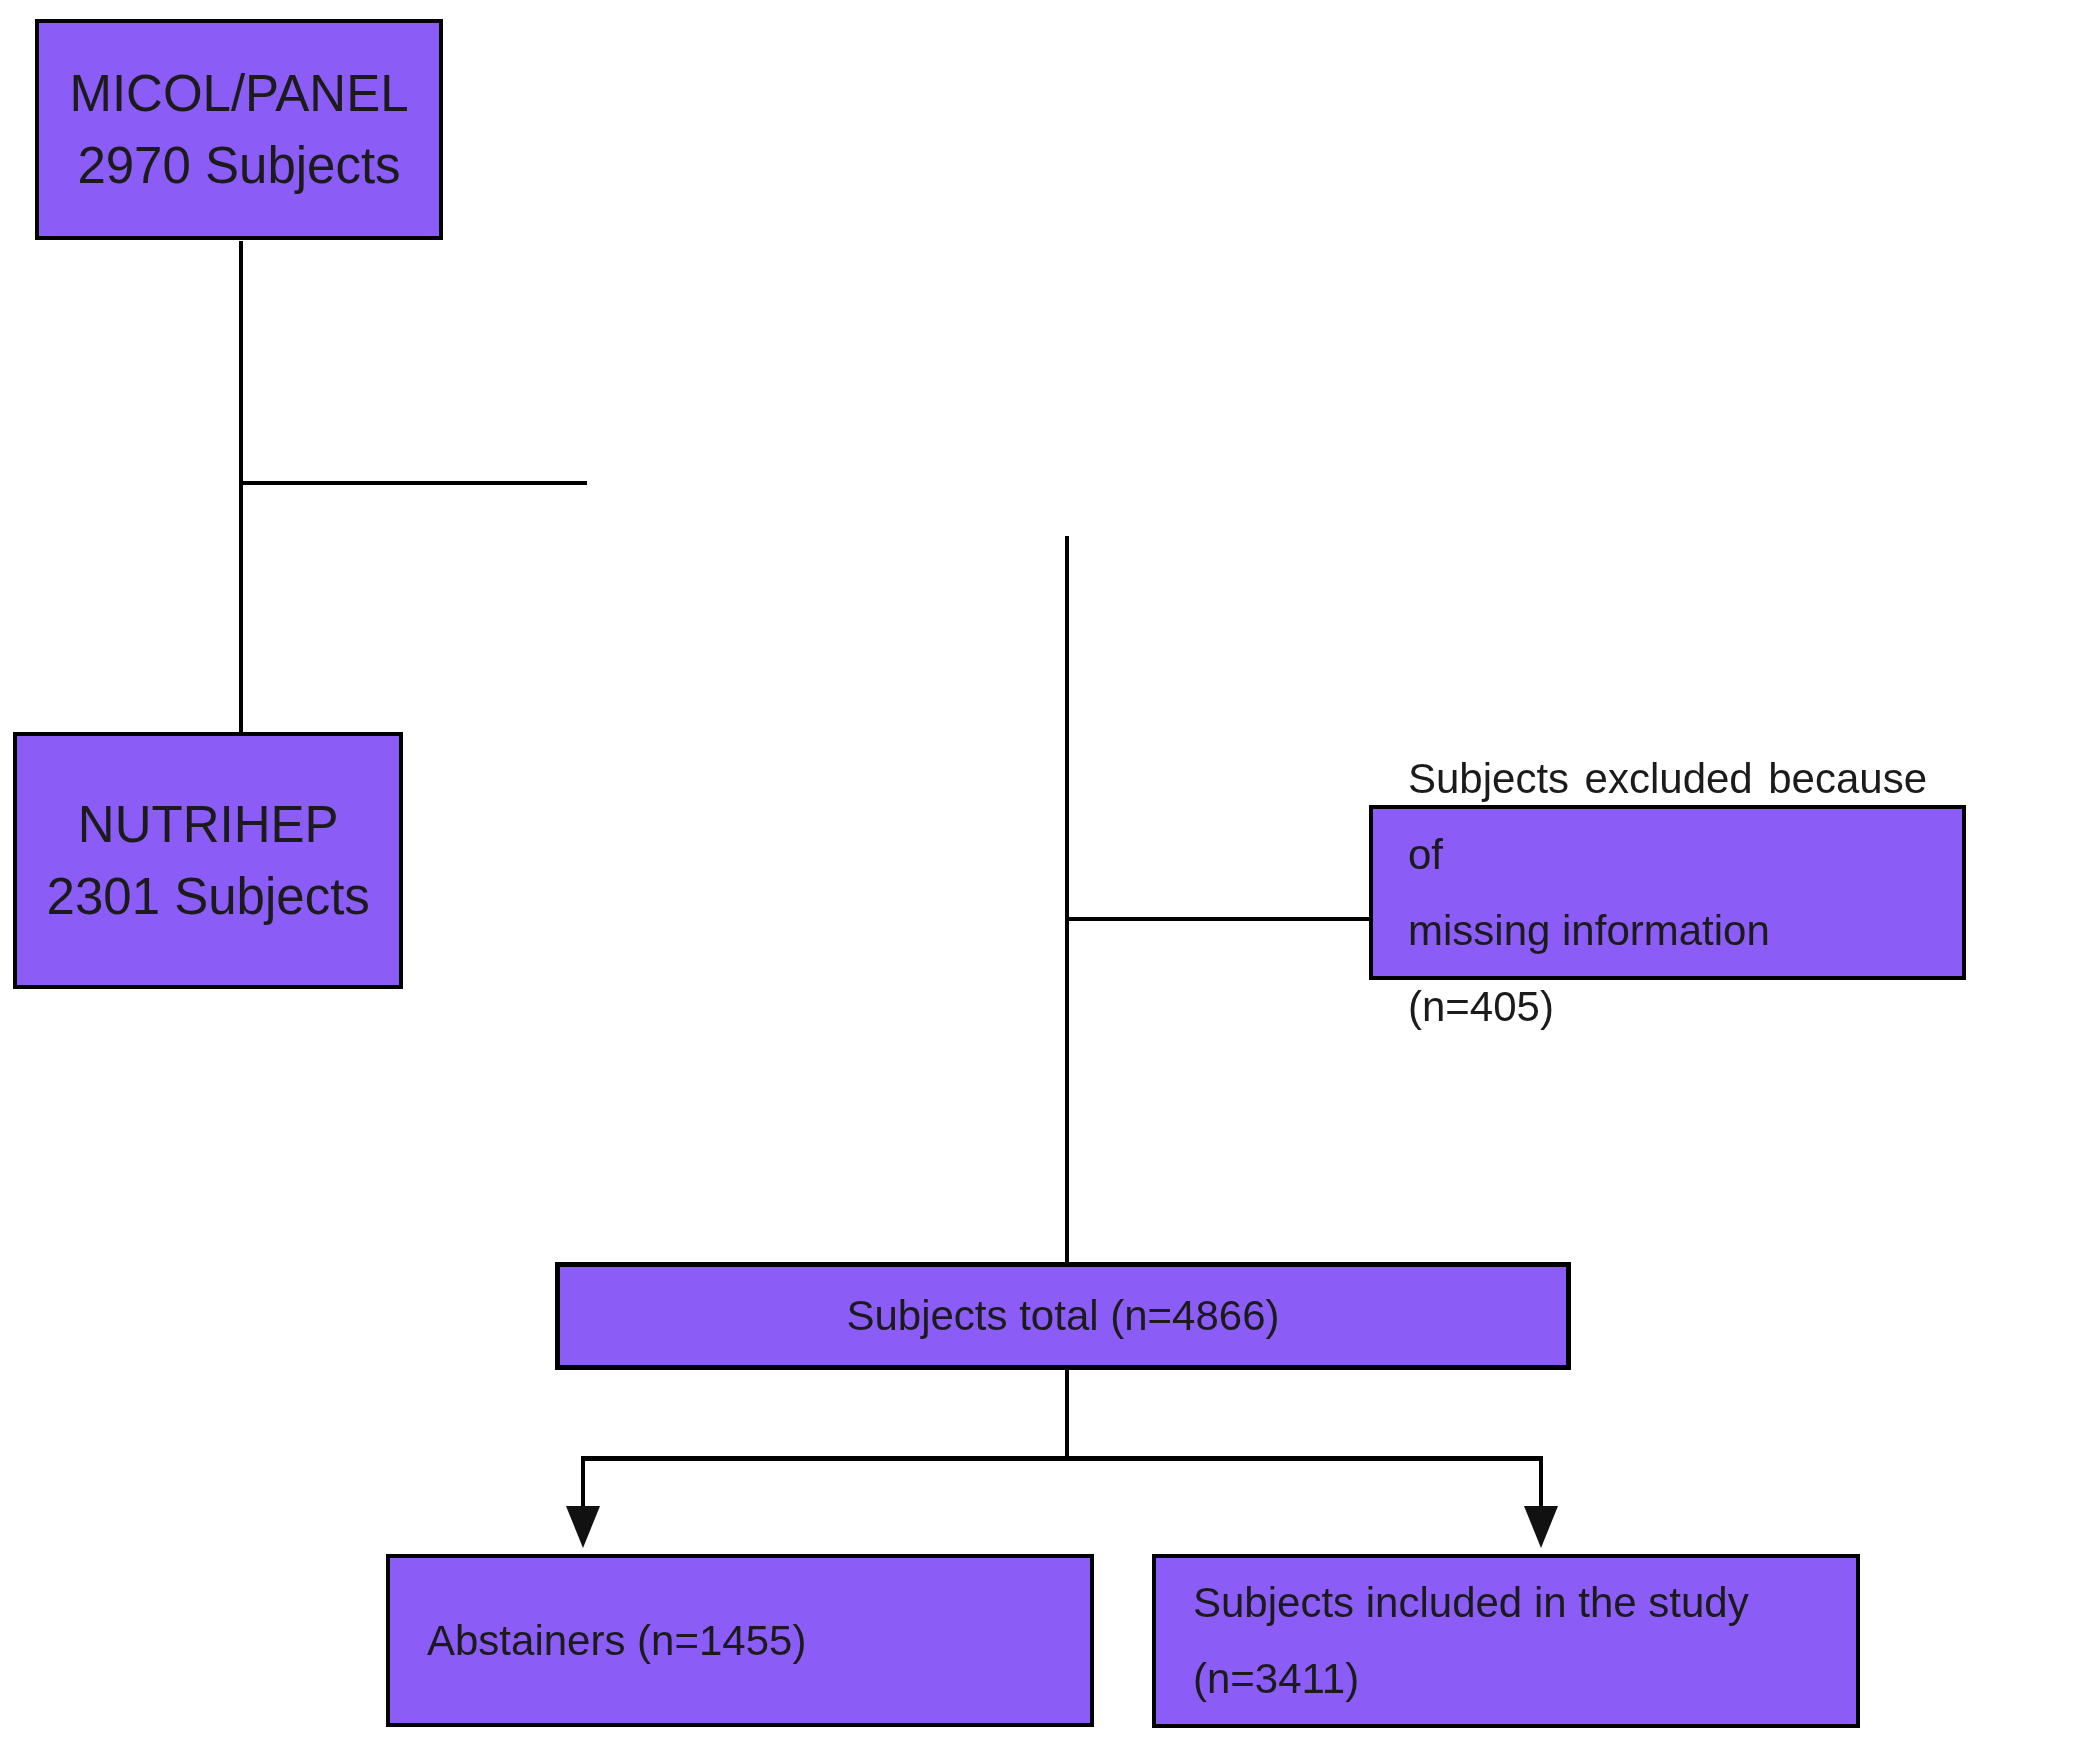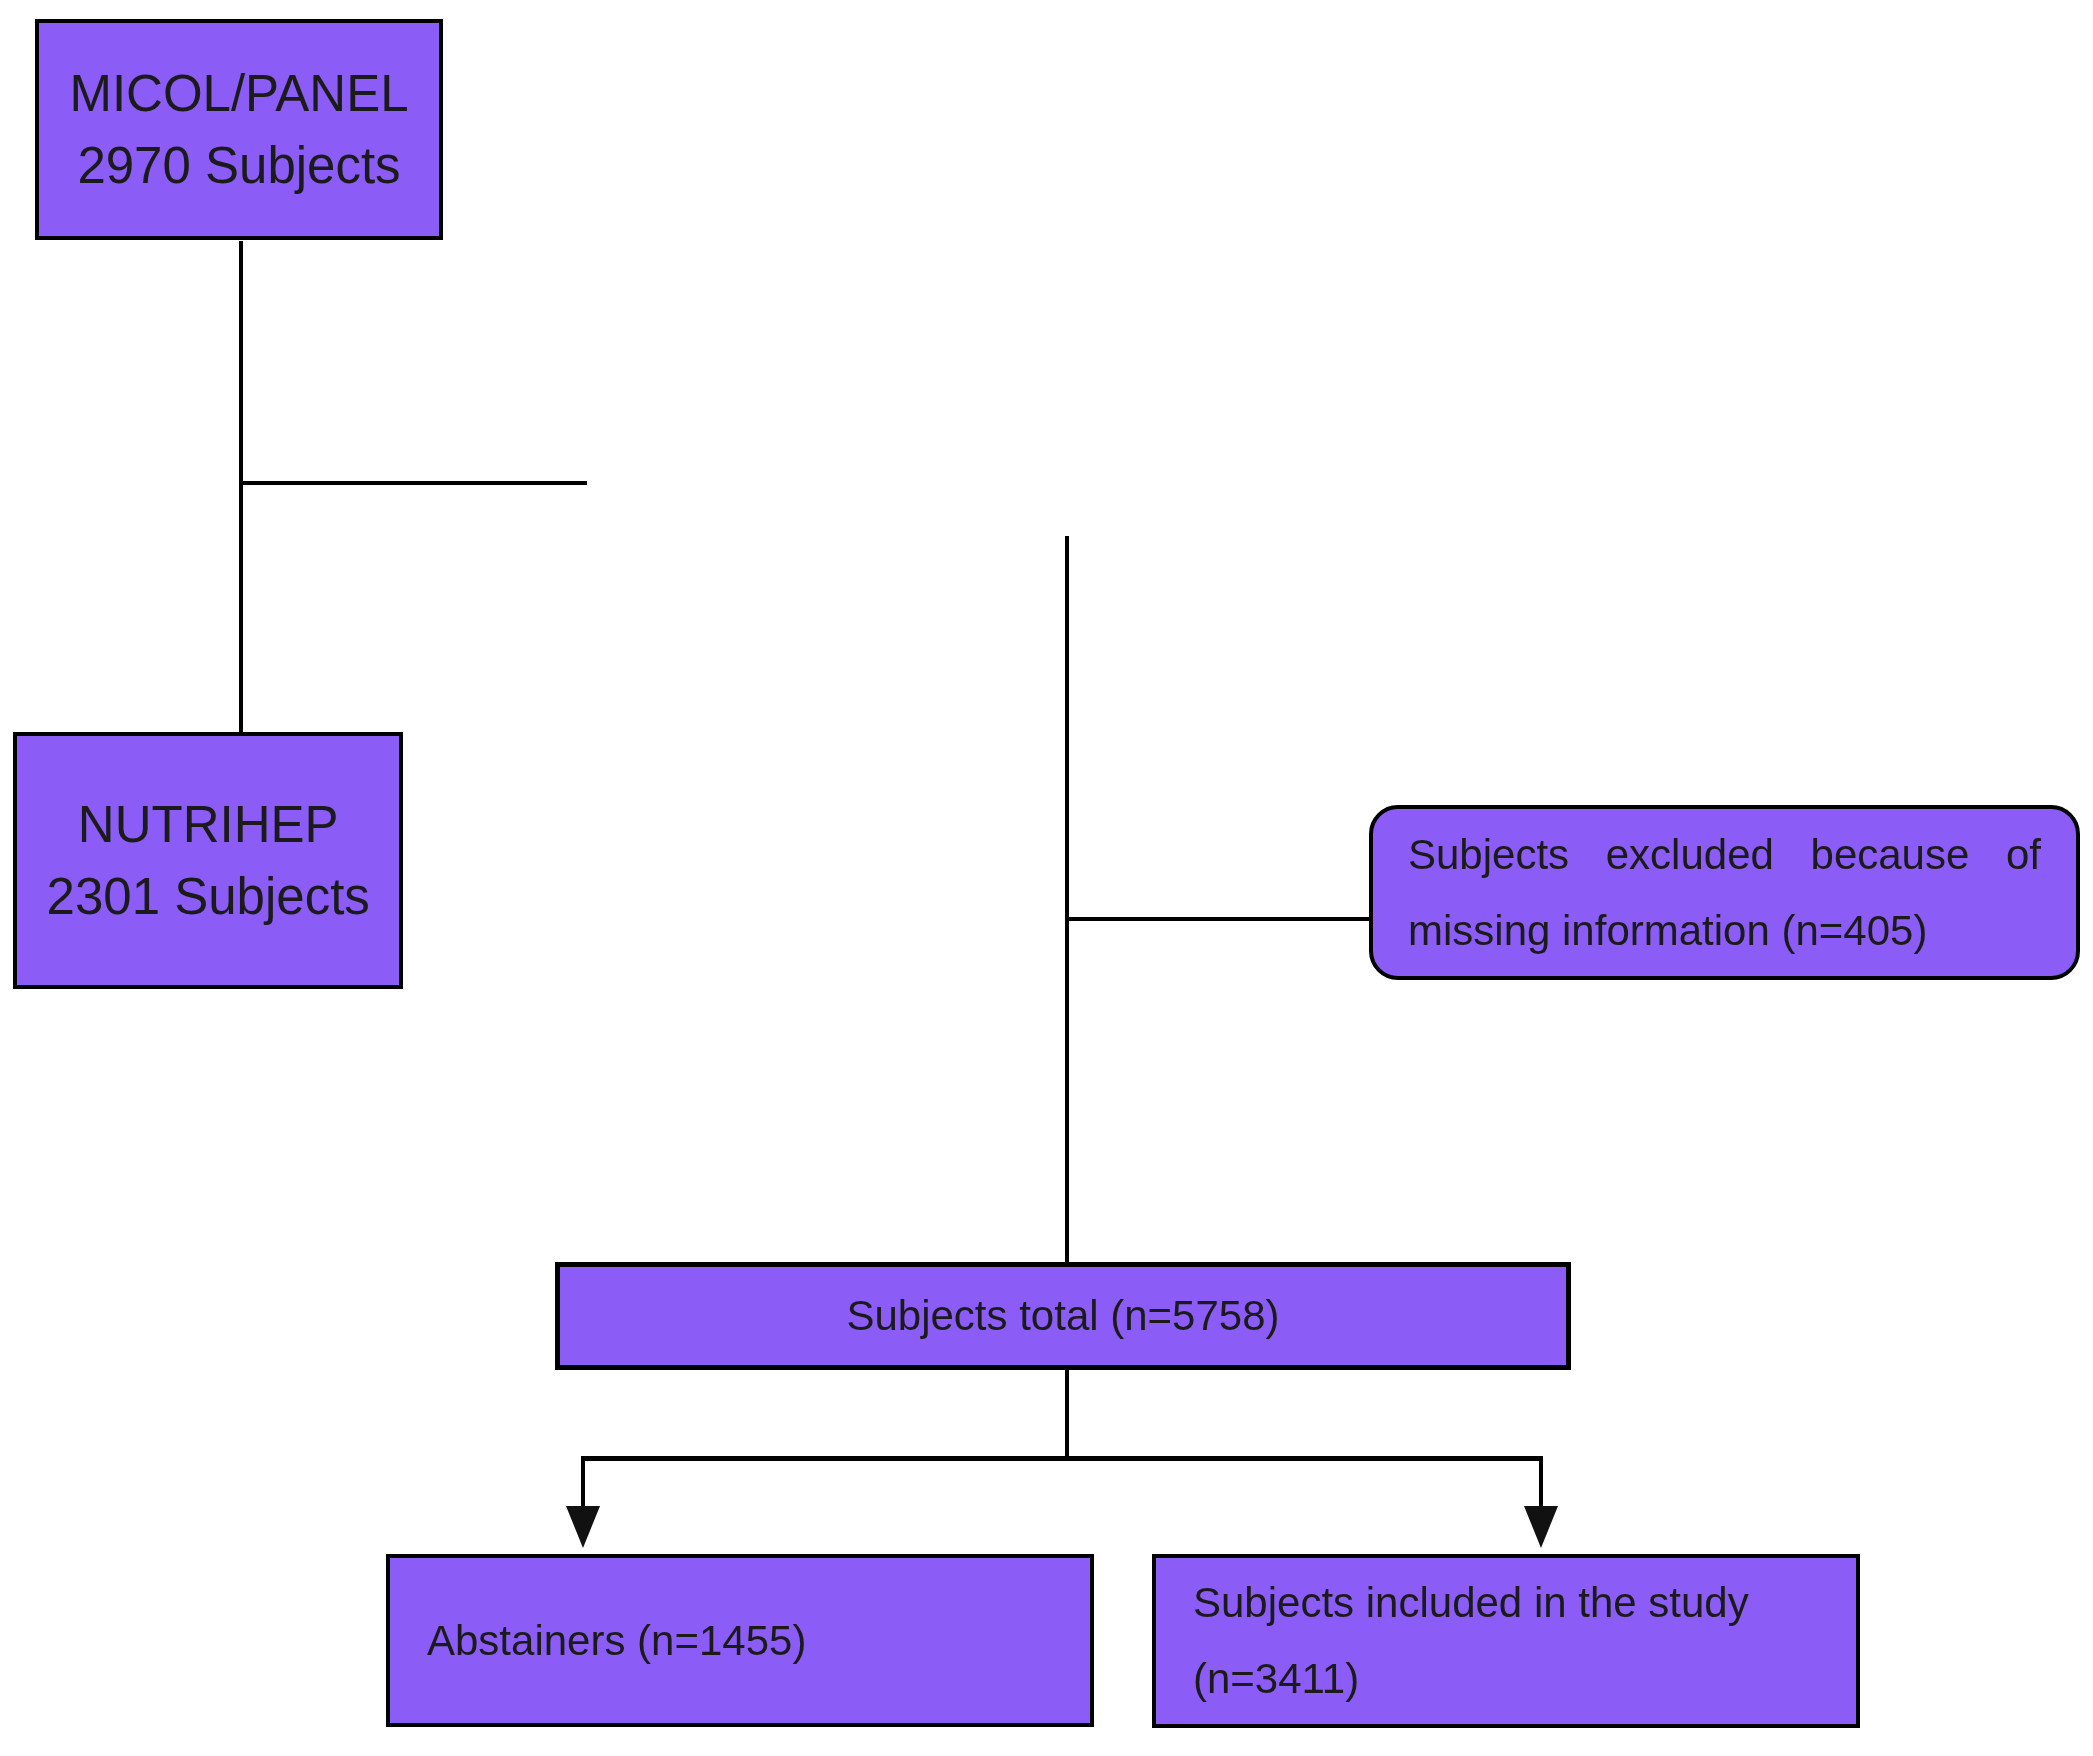--- a/index.html
+++ b/index.html
@@ -39,21 +39,21 @@
     width: 0;
     height: 0;
     border-left: 17px solid transparent;
     border-right: 17px solid transparent;
     border-top: 42px solid #111111;
   }
   
   #box-micol    { left: 35px;   top: 19.4px;   width: 408px;  height: 221px; }
   #box-assessed { left: 587px;  top: 427px;  width: 1023px; height: 109px; border-width: 5.3px; padding-left: 28px; }
   #box-nutrihep { left: 13.2px;   top: 732px;  width: 390px;  height: 257px; }
-  #box-missing  { left: 1369px; top: 805px;  width: 711px;  height: 175px; padding: 0 35px; border-radius: 29px; }
+  #box-missing  { left: 1369px; top: 805px;  width: 597px;  height: 175px; padding: 0 35px; }
   #box-total    { left: 555px;  top: 1262px; width: 1016px; height: 108px; border-width: 5.3px; }
   #box-abstain  { left: 386px;  top: 1554px; width: 708px;  height: 173px; padding: 0 37px; }
   #box-included { left: 1152px; top: 1554px; width: 708px;  height: 174px; padding: 0 37px; }
   
   #ln-micol-down     { left: 239px;  top: 241px;  width: 4.4px;    height: 491px; }
   #ln-micol-right    { left: 239px;  top: 481px;  width: 348px;  height: 4.4px; }
   #ln-assessed-down  { left: 1065px; top: 536px;  width: 4.4px;    height: 727px; }
   #ln-missing-right  { left: 1067px; top: 917px; width: 303px;  height: 4.4px; }
   #ln-total-down     { left: 1065px; top: 1370px; width: 4.4px;    height: 87px; }
   #ln-branch         { left: 581px;  top: 1456px; width: 962px; height: 5.3px; }
@@ -88,21 +88,21 @@
     <span class="line-el">NUTRIHEP</span>
     <span class="line-el">2301 Subjects</span>
   </div>
 
   <div class="box" id="box-missing">
     <span class="line-el justified">Subjects excluded because of</span>
     <span class="line-el">missing information (n=405)</span>
   </div>
 
   <div class="box center" id="box-total">
-    <span class="line-el">Subjects total (n=5758)</span>
+    <span class="line-el">Subjects total (n=4866)</span>
   </div>
 
   <div class="box" id="box-abstain">
     <span class="line-el">Abstainers (n=1455)</span>
   </div>
 
   <div class="box" id="box-included">
     <span class="line-el">Subjects included in the study</span>
     <span class="line-el">(n=3411)</span>
   </div>

